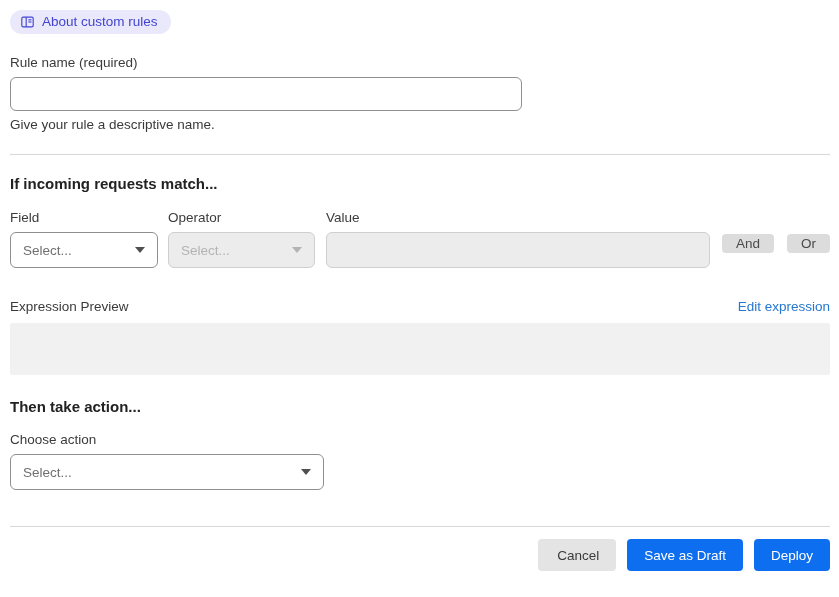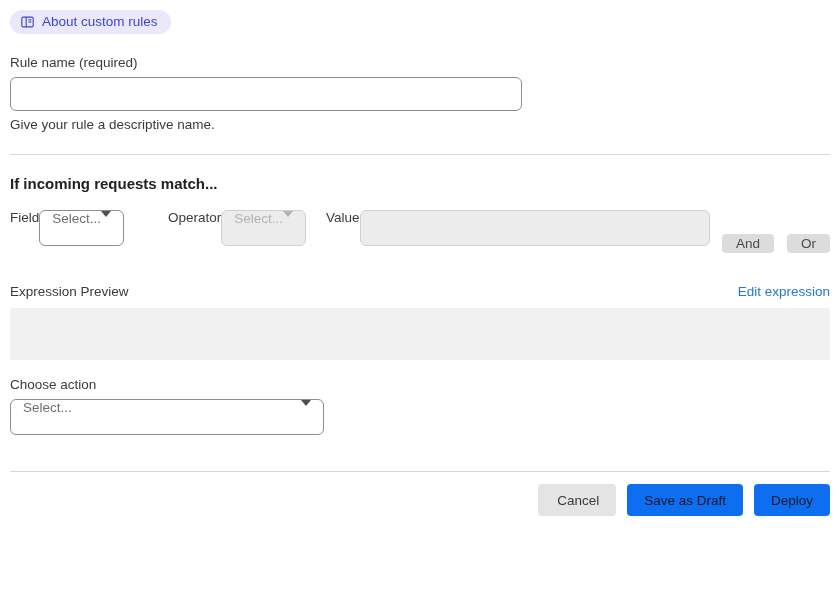--- a/index.html
+++ b/index.html
@@ -37,28 +37,28 @@
   .rule-name-block { margin-top: 21px; }
 
   .divider { border: none; border-top: 1px solid #d8d8d8; margin: 0; }
   .divider-1 { margin-top: 22px; }
 
   .section-heading { font-size: 15px; font-weight: bold; color: #222; }
   .match-heading { margin-top: 20px; }
 
   
   .match-row { display: flex; margin-top: 18px; align-items: flex-start; }
-  .ctrl-group { display: flex; flex-direction: row; }
+  .ctrl-group { display: flex; flex-direction: column; }
   .ctrl-group.field-group { width: 148px; margin-right: 10px; }
   .ctrl-group.operator-group { width: 147px; margin-right: 11px; }
   .ctrl-group.value-group { width: 384px; margin-right: 12px; }
 
   .select-box {
     height: 36px; border-radius: 6px;
-    display: flex; justify-content: space-between;
+    display: flex; align-items: center; justify-content: space-between;
     padding: 0 12px; font-size: 13.5px; cursor: pointer;
     background: #ffffff; border: 1px solid #8f8f8f; color: #6f6f6f;
   }
   .select-box.disabled {
     background: #ececec; border: 1px solid #cfcfcf; color: #b3b3b3;
     cursor: default;
   }
   .caret {
     width: 0; height: 0;
     border-left: 5px solid transparent; border-right: 5px solid transparent;
@@ -103,21 +103,21 @@
   .action-select { width: 314px; margin-top: 0; }
 
   
   .divider-2 { margin-top: 36px; }
   .footer-row {
     display: flex; justify-content: flex-end; align-items: center;
     margin-top: 12px; padding-right: 0;
   }
   .footer-btn { height: 32px; padding: 0 17px; font-size: 13.5px; }
   .btn-cancel { background: #e4e4e4; color: #3a3a3a; margin-right: 11px; padding-left: 19px; }
-  .btn-primary { background: #0e6ef0; color: #0f172a; }
+  .btn-primary { background: #0e6ef0; color: #ffffff; }
   .btn-save { margin-right: 11px; }
 </style>
 </head>
 <body>
 
 <div class="page">
 
   <div class="title-row">
     <div class="badge">
       <span>
@@ -169,20 +169,21 @@
       <button class="btn btn-gray btn-or">Or</button>
     </div>
   </div>
 
   <div class="expr-row">
     <div class="expr-label">Expression Preview</div>
     <a class="expr-link">Edit expression</a>
   </div>
   <div class="expr-box"></div>
 
+  <div class="section-heading action-heading">Then take action...</div>
   <div class="field-label choose-label">Choose action</div>
   <div class="select-box action-select">
     <span>Select...</span>
     <span class="caret"></span>
   </div>
 
   <hr class="divider divider-2">
   <div class="footer-row">
     <button class="btn footer-btn btn-cancel">Cancel</button>
     <button class="btn footer-btn btn-primary btn-save">Save as Draft</button>

